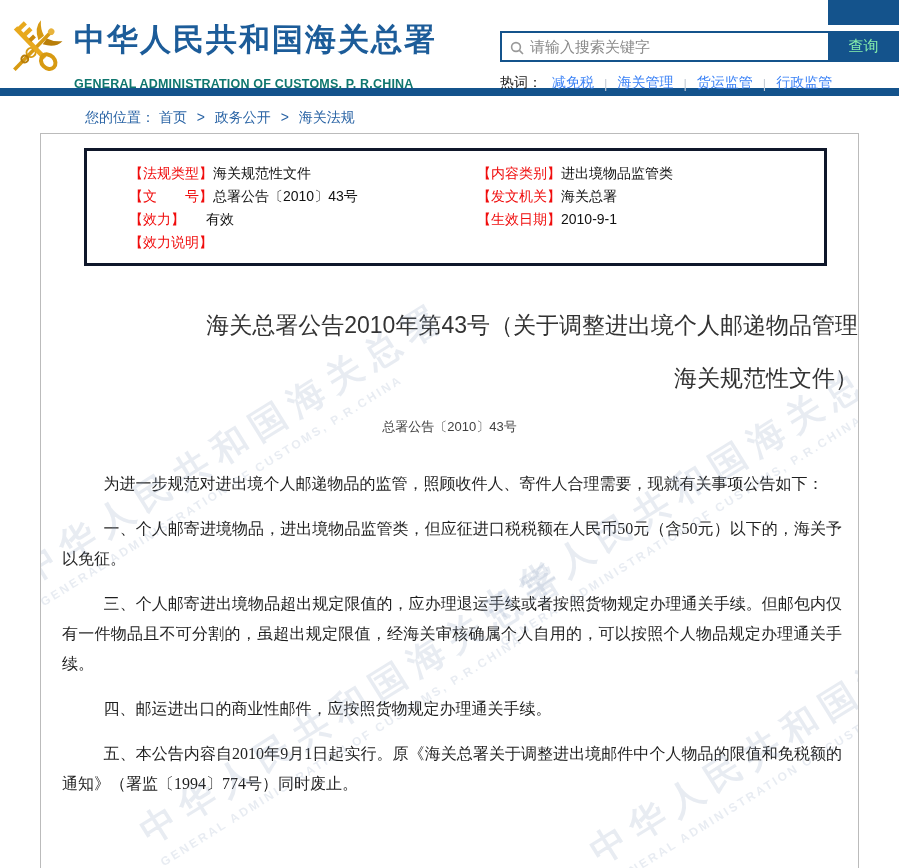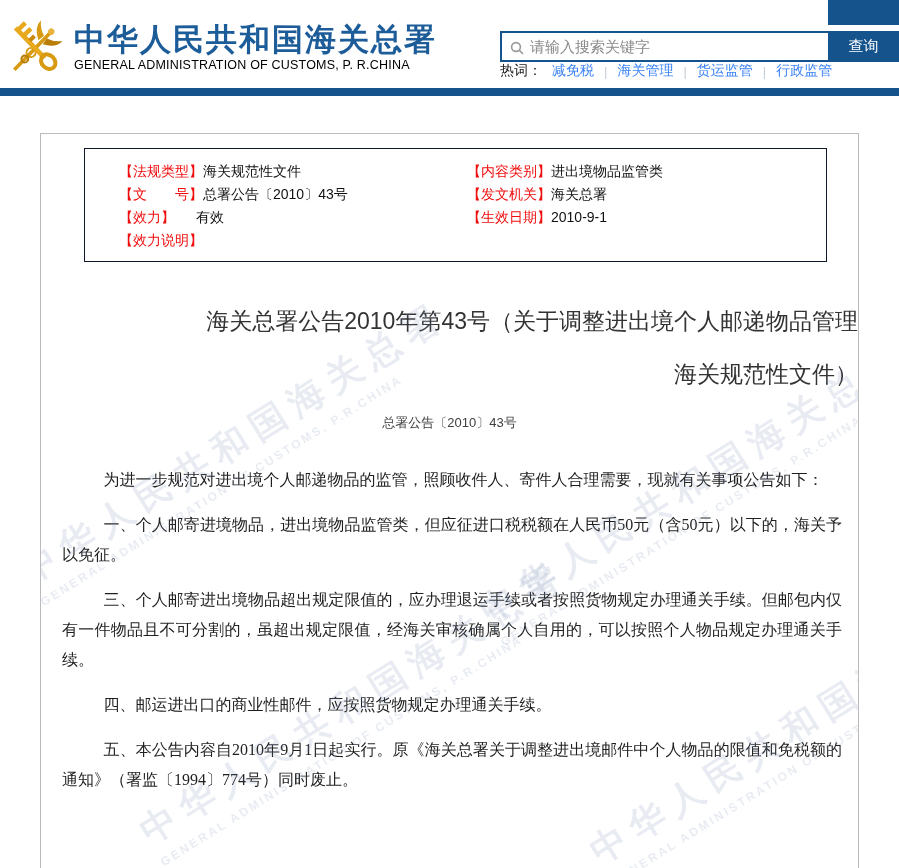--- a/index.html
+++ b/index.html
@@ -7,32 +7,32 @@
     font-family:"Liberation Sans","DejaVu Sans",sans-serif; }
   .page { position:relative; width:899px; height:868px; background:#fff; overflow:hidden; }
 
   
   .header { position:relative; width:899px; height:88px; background:#fff; }
   .corner-block { position:absolute; right:0; top:0; width:71px; height:25px; background:#14538c; }
   .brand { position:absolute; left:2px; top:8px; display:flex; align-items:flex-start; cursor:pointer; }
   .logo { width:66px; height:78px; }
   .brand-text { padding:14px 0 0 6px; }
   .brand-cn { font-size:31px; font-weight:bold; color:#1c5c99; letter-spacing:2px; line-height:36px; }
-  .brand-en { font-size:12.5px; font-weight:normal; color:#000000; letter-spacing:0.2px; margin-top:0; }
+  .brand-en { font-size:12.5px; font-weight:bold; color:#0f766e; letter-spacing:0.2px; margin-top:19px; }
 
   .search-area { position:absolute; left:500px; top:31px; width:399px; }
   .search-row { display:flex; height:31px; }
   .search-box { position:relative; width:328px; height:31px; background:#fff; border:2px solid #14538c; border-right:none;padding-left:28px; }
   .search-box svg { position:absolute; left:8px; top:8px; }
   .search-box input { position:absolute; left:28px; top:0; width:290px; height:27px; border:none; outline:none;
     font-size:15px; color:#333; font-family:inherit; }
   .search-box input::placeholder { color:#8a8a8a; }
-  .search-btn { width:71px; height:31px; background:#14538c; color:#ffffff; border:none; font-size:15px;
+  .search-btn { width:71px; height:31px; background:#14538c; color:#86efac; border:none; font-size:15px;
     font-family:inherit; cursor:pointer; }
-  .hotwords { font-size:14px; color:#222; display:flex; align-items:center; }
+  .hotwords { margin-top:12px; font-size:14px; color:#222; display:flex; align-items:center; }
   .hotwords .hw-label { margin-right:8px; }
   .hotwords a { color:#3b82f6; text-decoration:none; cursor:pointer; padding:0 10px; }
   .hotwords a:first-of-type { padding-left:2px; }
   .hw-sep { color:#c5cdd6; font-size:13px; }
 
   
   .blue-bar { width:899px; height:8px; background:#14538c; }
   .breadcrumb { padding:13px 0 0 85px; font-size:14px; color:#2a64a5; }
   .breadcrumb a { color:#2a64a5; text-decoration:none; cursor:pointer; }
   .bc-sep { margin:0 6px; color:#2a64a5; }
@@ -41,22 +41,22 @@
   .content-box { position:absolute; left:40px; top:133px; width:819px; height:800px;
     background:#fff; border:1px solid #bbb; border-bottom:none; overflow:hidden; }
 
   
   .wm { position:absolute; transform:rotate(-32deg); transform-origin:left top;
     color:rgba(125,150,185,0.18); pointer-events:none; white-space:nowrap; }
   .wm-cn { font-size:36px; letter-spacing:9px; font-weight:bold; }
   .wm-en { font-size:12px; letter-spacing:2.5px; font-weight:bold; margin-top:2px; }
 
   
-  .meta-box { position:relative; margin:14px 31px 0 43px; border:1px solid #0f172a;
-    padding:11px 0 9px 8px; font-size:14px; }
+  .meta-box { position:relative; margin:14px 31px 0 43px; border:3px solid #0f172a;
+    padding:11px 0 9px 16px; font-size:14px; }
   .meta-cols { display:flex; }
   .meta-col-left { width:374px; padding-left:26px; }
   .meta-col-right { flex:1; }
   .meta-row { display:flex; height:23px; line-height:23px; }
   .m-label { color:#f00d0d; display:inline-block; min-width:77px; white-space:pre; }
   .m-value { color:#111; }
 
   
   .doc-title { margin-top:33px; text-align:right; font-size:23px; font-weight:400; color:#333; line-height:53px; }
   .doc-subtitle { margin-top:13px; text-align:center; font-size:13px; color:#404040; }
@@ -121,20 +121,28 @@
         <a>海关管理</a>
         <span class="hw-sep">|</span>
         <a>货运监管</a>
         <span class="hw-sep">|</span>
         <a>行政监管</a>
       </div>
     </div>
   </div>
 
   <div class="blue-bar"></div>
+  <div class="breadcrumb">
+    <span>您的位置：</span>
+    <a>首页</a>
+    <span class="bc-sep">&gt;</span>
+    <a>政务公开</a>
+    <span class="bc-sep">&gt;</span>
+    <a>海关法规</a>
+  </div>
 
   <div class="content-box">
 
     <div class="wm" style="left:-30px; top:420px;">
       <div class="wm-cn">中华人民共和国海关总署</div>
       <div class="wm-en">GENERAL ADMINISTRATION OF CUSTOMS, P.R.CHINA</div>
     </div>
     <div class="wm" style="left:430px; top:460px;">
       <div class="wm-cn">中华人民共和国海关总署</div>
       <div class="wm-en">GENERAL ADMINISTRATION OF CUSTOMS, P.R.CHINA</div>

